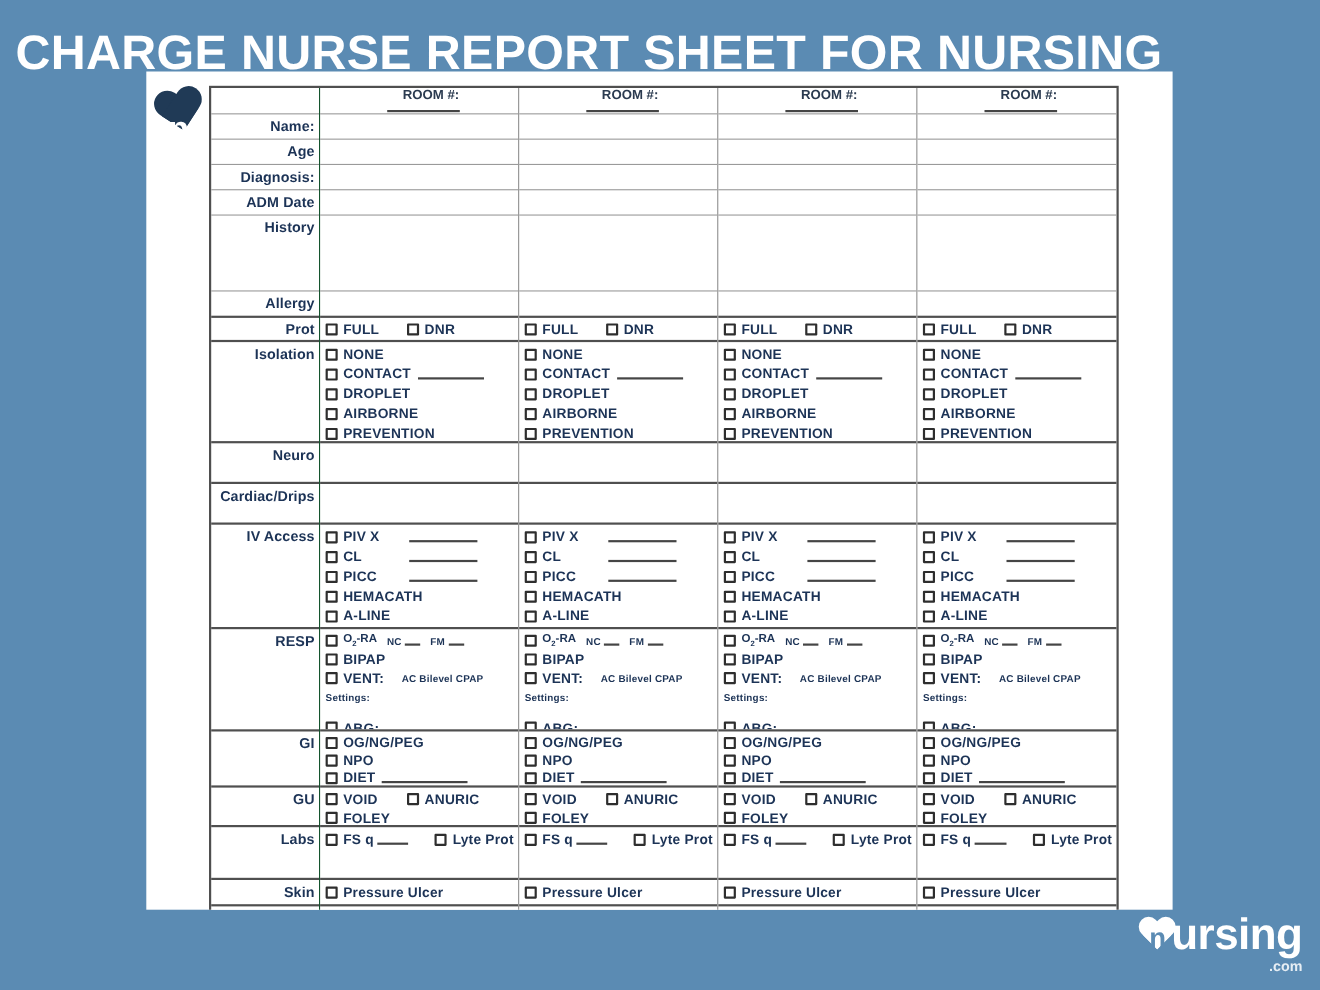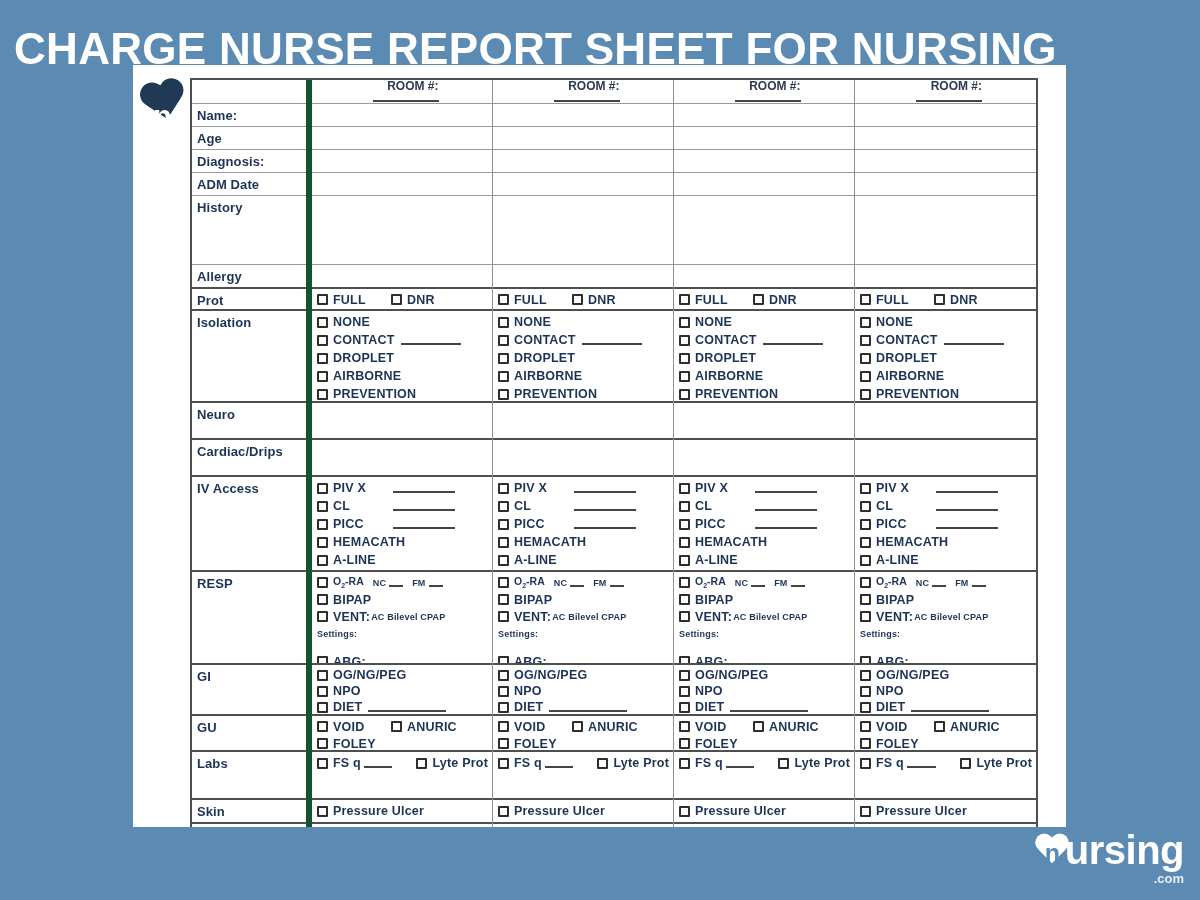--- a/index.html
+++ b/index.html
@@ -33,21 +33,21 @@
     position:absolute; left:17px; top:24px; font-size:31px; font-weight:800;
     color:#ffffff; line-height:1;
   }
 
   
   .sheet-table {
     position:absolute; left:57px; top:13px;
     display:flex; border:2px solid #4f4f4f; background:#fff;
   }
   .col { display:flex; flex-direction:column; }
-  .label-col { width:120px; border-right:6px solid #14532d; }
+  .label-col { width:99px; border-right:1px solid #14532d;text-align:right; }
   .room-col { width:181px; border-right:1px solid #8f8f8f; }
   .room-col:last-child { border-right:none; }
 
   .cell { border-top:1px solid #9a9a9a; padding:2px 4px 0 5px; overflow:hidden; }
   .cell.first { border-top:none; }
   .cell.sec { border-top:2px solid #4f4f4f; }
   .center { display:flex; align-items:center; justify-content:center; padding-top:0; }
 
   .h23{height:23px} .h22{height:22px} .h69{height:69px} .h92{height:92px}
   .h37{height:37px} .h95{height:95px} .h93{height:93px} .h51{height:51px}
@@ -69,21 +69,21 @@
     display:inline-block; flex:0 0 auto; margin-right:5px; border-radius:1px;
   }
   .lbl { font-size:12.5px; font-weight:700; color:#1c3356; letter-spacing:.2px; white-space:nowrap; }
   .w58 { width:58px; } .w54 { width:54px; }
   .line { display:inline-block; height:9px; border-bottom:2px solid #454545; margin-left:6px; }
   .w66 { width:66px; } .w60 { width:60px; } .w62 { width:62px; }
   .w14 { width:14px; margin-left:3px; } .w78 { width:78px; } .w30 { width:30px; margin-left:3px; }
   .tiny { font-size:9px; font-weight:700; color:#1c3356; letter-spacing:.2px; white-space:nowrap; }
   .o2lbl { font-size:10.5px; font-weight:800; color:#1c3356; }
   .o2lbl sub { font-size:7px; }
-  .gap8 { margin-left:9px; } .gap4 { margin-left:1px; }
+  .gap8 { margin-left:9px; } .gap4 { margin-left:16px; }
   .settings-row { height:13px; }
   .spacer { height:11px; }
   .ml24 { margin-left:24px; }
 
   
   .footer-logo { position:absolute; right:16px; bottom:12px; height:60px; display:flex; align-items:flex-start; }
   .fheart { position:relative; width:36px; height:32px; top:6px; margin-right:-5px; }
   .fheart::before, .fheart::after {
     content:""; position:absolute; left:18px; top:0; width:18px; height:29px;
     background:#ffffff; border-radius:18px 18px 0 0;

